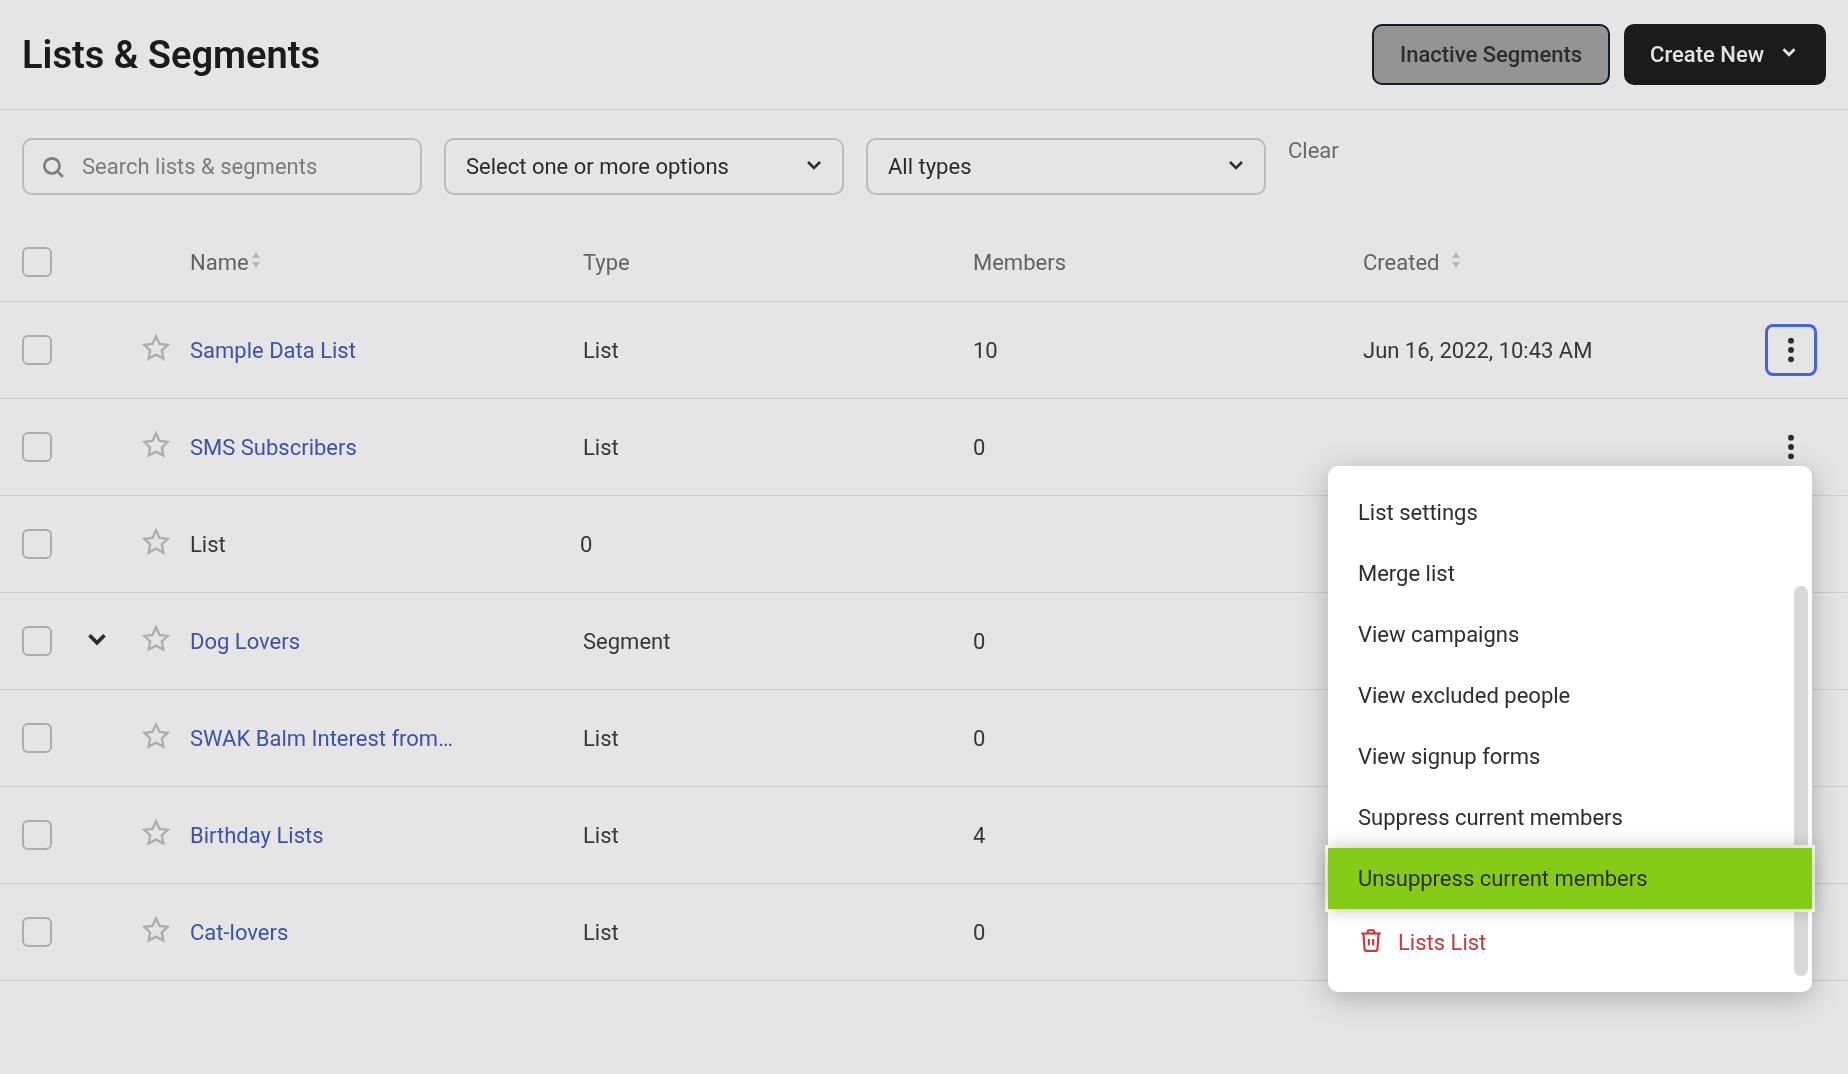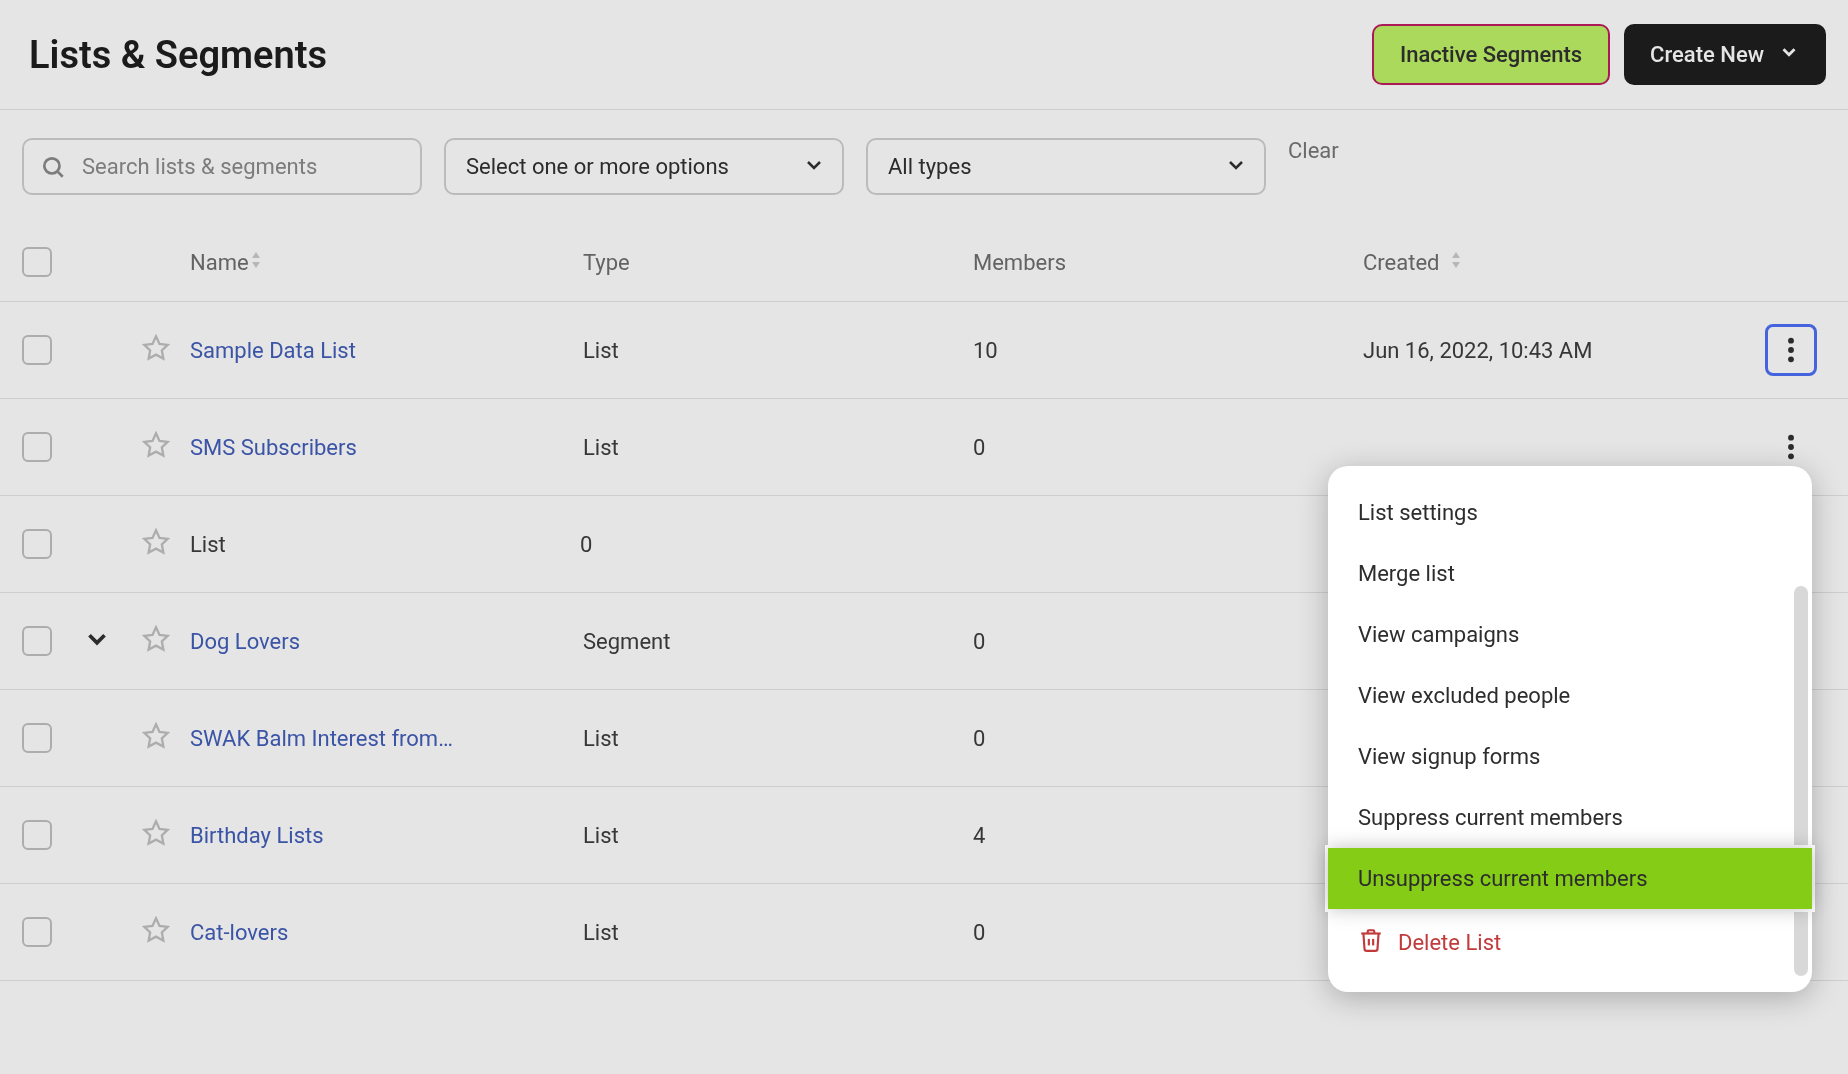--- a/index.html
+++ b/index.html
@@ -13,21 +13,21 @@
       color: #2d2d2d;
       position: relative;
       width: 1848px;
       height: 1074px;
       overflow: hidden;
     }
     .header {
       display: flex;
       justify-content: space-between;
       align-items: center;
-      padding: 24px 22px 24px 29px;
+      padding: 24px 22px 24px 22px;
       border-bottom: 1px solid #e5e5e5;
     }
     .page-title {
       font-size: 38px;
       font-weight: 600;
       color: #1a1a1a;
     }
     .header-actions {
       display: flex;
       gap: 14px;
@@ -36,22 +36,22 @@
       font-size: 22px;
       padding: 16px 26px;
       border-radius: 10px;
       cursor: pointer;
       display: inline-flex;
       align-items: center;
       gap: 14px;
       font-weight: 500;
     }
     .btn-secondary {
-      background: #bef264;
-      border: 2px solid #be185d;
+      background: #a3a3a3;
+      border: 2px solid #0f172a;
       color: #2d2d2d;
     }
     .btn-primary {
       background: #1a1a1a;
       border: none;
       color: #fff;
     }
     .chevron-down {
       width: 22px;
       height: 22px;
@@ -181,21 +181,21 @@
       display: inline-flex;
       align-items: center;
     }
     
     .menu {
       position: absolute;
       top: 466px;
       right: 36px;
       width: 484px;
       background: #fff;
-      border-radius: 20px;
+      border-radius: 10px;
       box-shadow: 0 6px 30px rgba(0,0,0,0.25);
       padding: 16px 0;
       z-index: 10;
     }
     .menu-item {
       padding: 18px 30px;
       font-size: 22px;
       color: #2d2d2d;
       cursor: pointer;
       display: flex;
@@ -520,17 +520,17 @@
         <span>Unsuppress current members</span>
       </div>
       <div class="menu-item danger">
         <span><svg class="trash-icon" viewBox="0 0 24 24" fill="none" stroke="#c23a3a" stroke-width="2">
             <polyline points="3 6 5 6 21 6"></polyline>
             <path d="M19 6l-1 14a2 2 0 0 1-2 2H8a2 2 0 0 1-2-2L5 6"></path>
             <path d="M10 11v6"></path>
             <path d="M14 11v6"></path>
             <path d="M9 6V4a1 1 0 0 1 1-1h4a1 1 0 0 1 1 1v2"></path>
           </svg></span>
-        <span>Delete List</span>
+        <span>Lists List</span>
       </div>
     </div>
   <div class="menu-scrollbar"></div>
 </div>
 
 </body></html>

